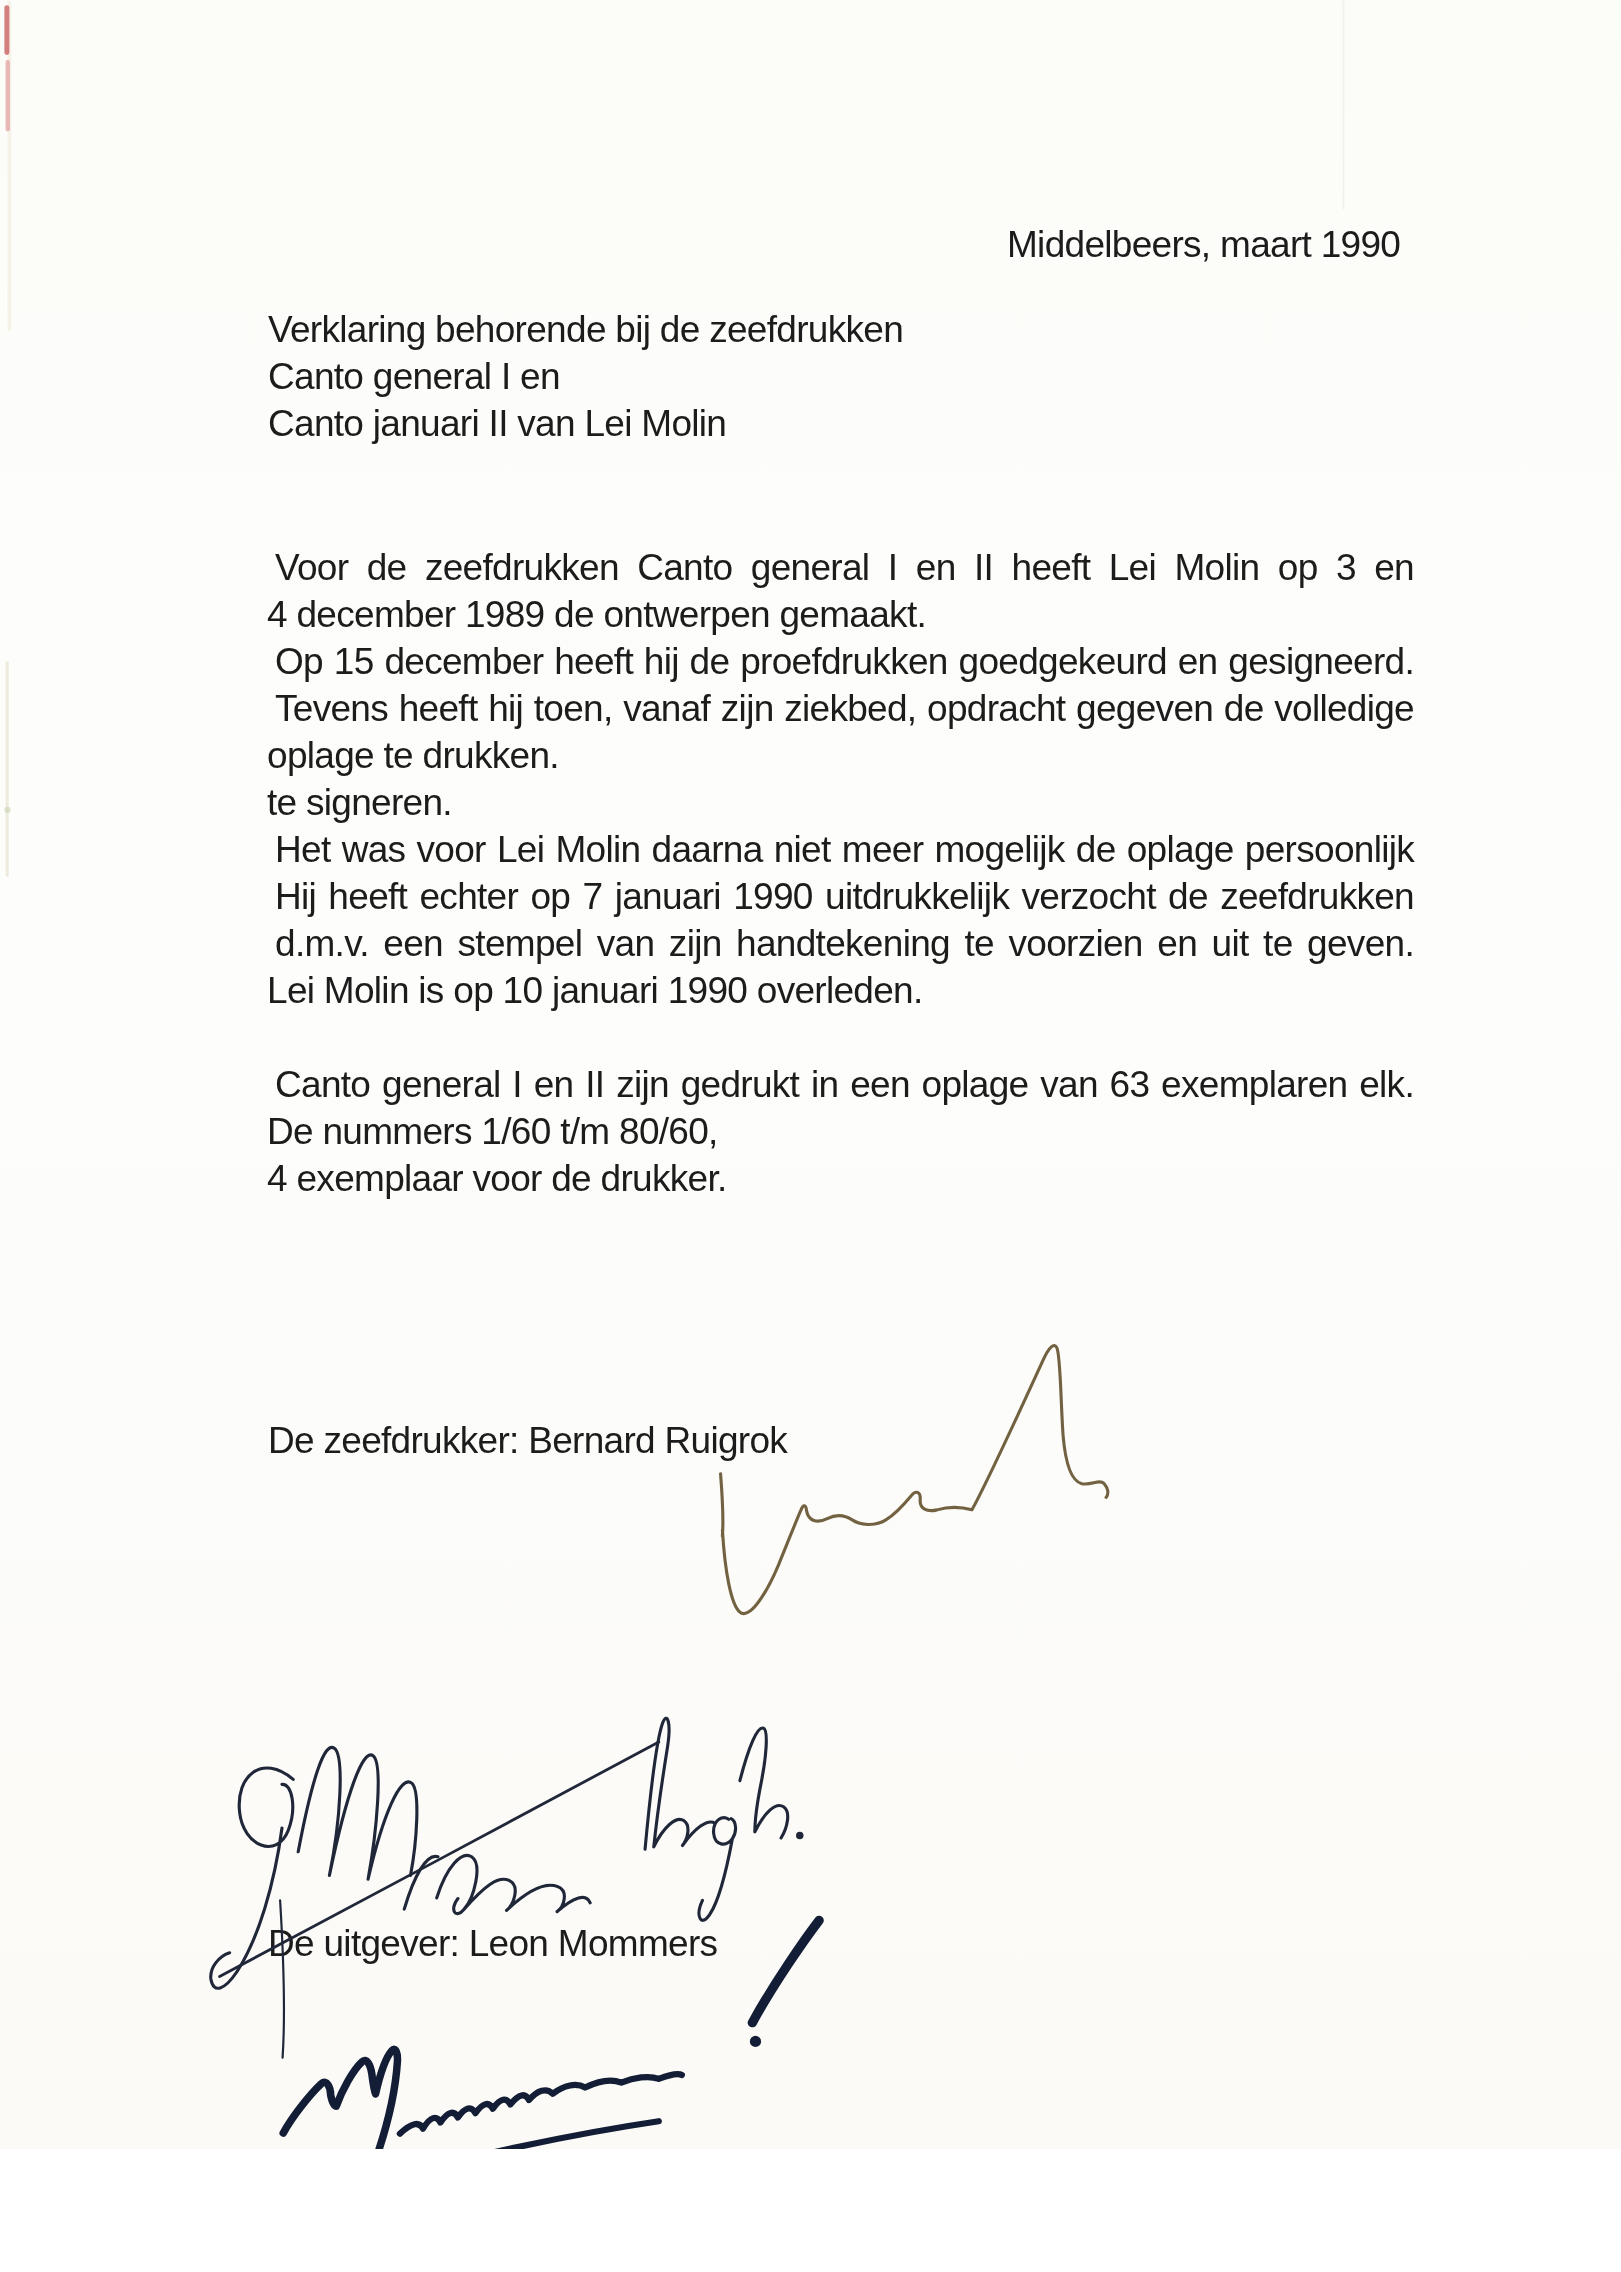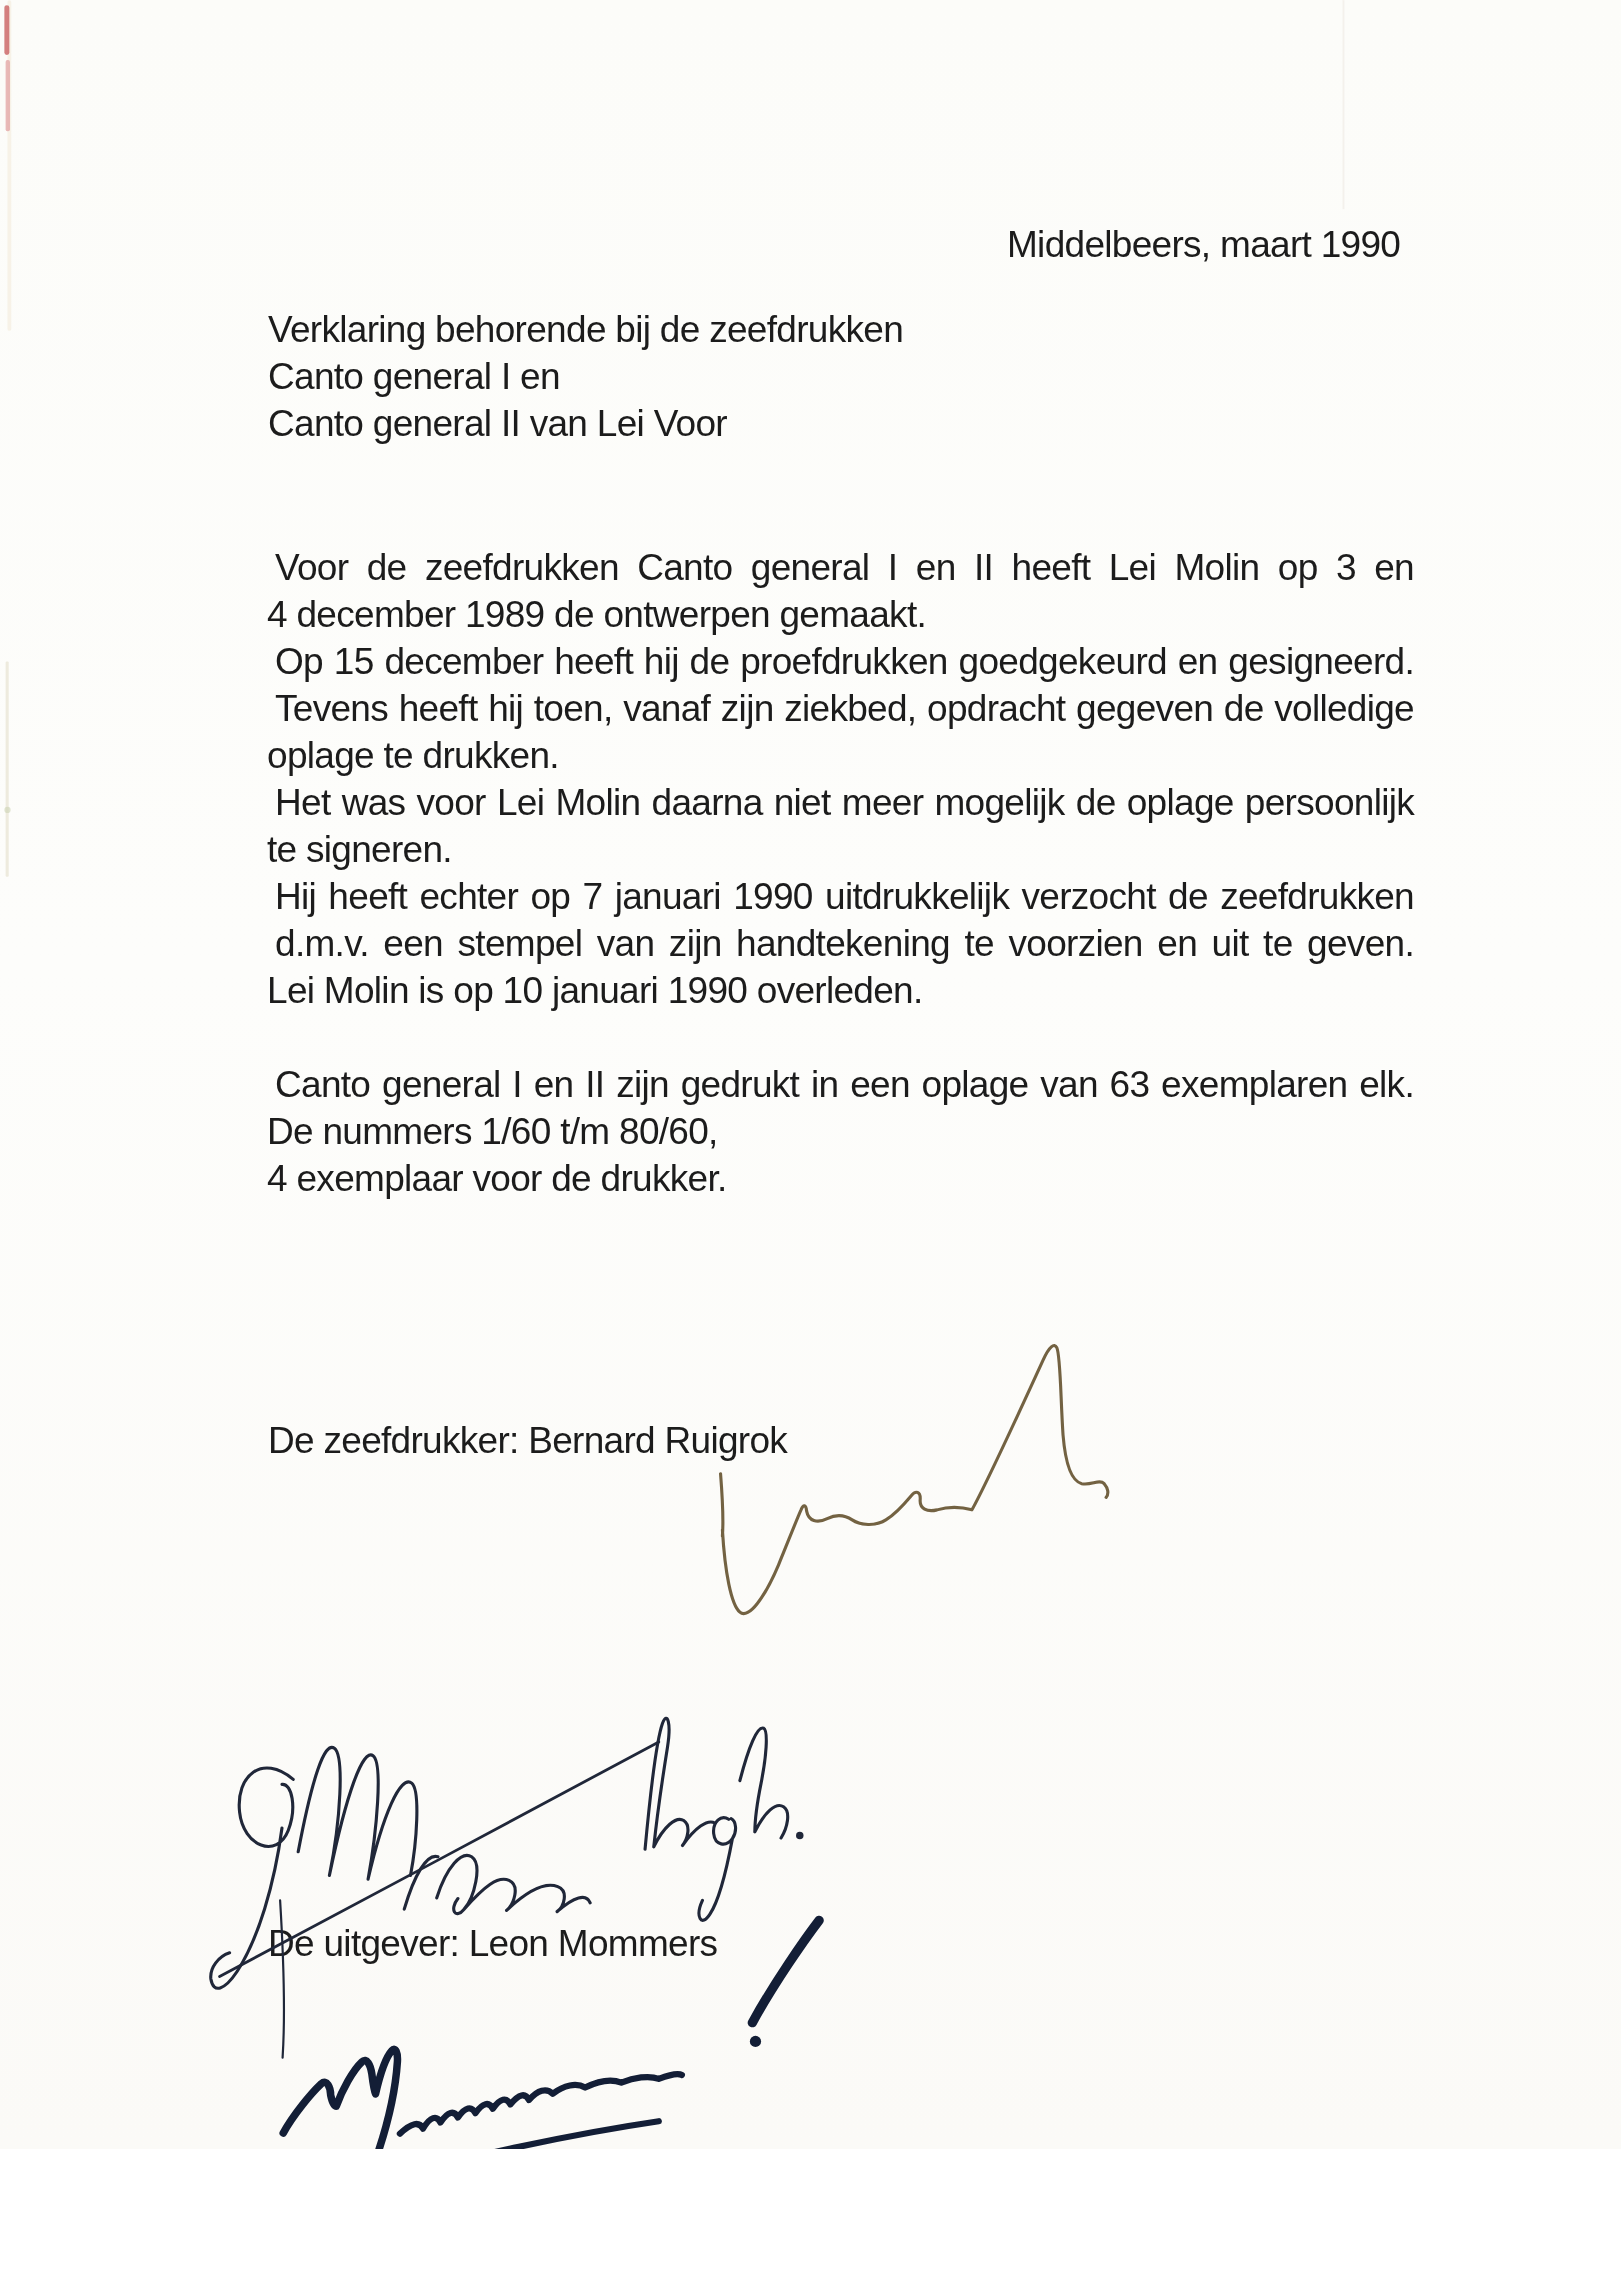--- a/index.html
+++ b/index.html
@@ -58,31 +58,31 @@
     <rect x="9" y="1060" width="5" height="345" rx="2" opacity="0.7" fill="#e7e2d2"></rect>
     <circle cx="12" cy="1298" r="5" opacity="0.6" fill="#cdd4b4"></circle>
     <rect x="2152" y="0" width="3" height="335" opacity="0.6" fill="#eeeae2"></rect>
   </svg>
 
   <div class="txt date-line">Middelbeers, maart 1990</div>
 
   <div class="txt heading" id="headingLines">
       <div class="bline">Verklaring behorende bij de zeefdrukken</div>
       <div class="bline">Canto general I en</div>
-      <div class="bline">Canto general II van Lei Voor</div>
+      <div class="bline">Canto januari II van Lei Molin</div>
     </div>
 
   <div class="txt body-block" id="bodyLines">
       <div class="bline just">Voor de zeefdrukken Canto general I en II heeft Lei Molin op 3 en</div>
       <div class="bline">4 december 1989 de ontwerpen gemaakt.</div>
       <div class="bline just">Op 15 december heeft hij de proefdrukken goedgekeurd en gesigneerd.</div>
       <div class="bline just">Tevens heeft hij toen, vanaf zijn ziekbed, opdracht gegeven de volledige</div>
       <div class="bline">oplage te drukken.</div>
+      <div class="bline">te signeren.</div>
       <div class="bline just">Het was voor Lei Molin daarna niet meer mogelijk de oplage persoonlijk</div>
-      <div class="bline">te signeren.</div>
       <div class="bline just">Hij heeft echter op 7 januari 1990 uitdrukkelijk verzocht de zeefdrukken</div>
       <div class="bline just">d.m.v. een stempel van zijn handtekening te voorzien en uit te geven.</div>
       <div class="bline">Lei Molin is op 10 januari 1990 overleden.</div>
       <div class="bline"></div>
       <div class="bline just">Canto general I en II zijn gedrukt in een oplage van 63 exemplaren elk.</div>
       <div class="bline">De nummers 1/60 t/m 80/60,</div>
       <div class="bline">4 exemplaar voor de drukker.</div>
     </div>
 
   <div class="txt label-printer">De zeefdrukker: Bernard Ruigrok</div>

